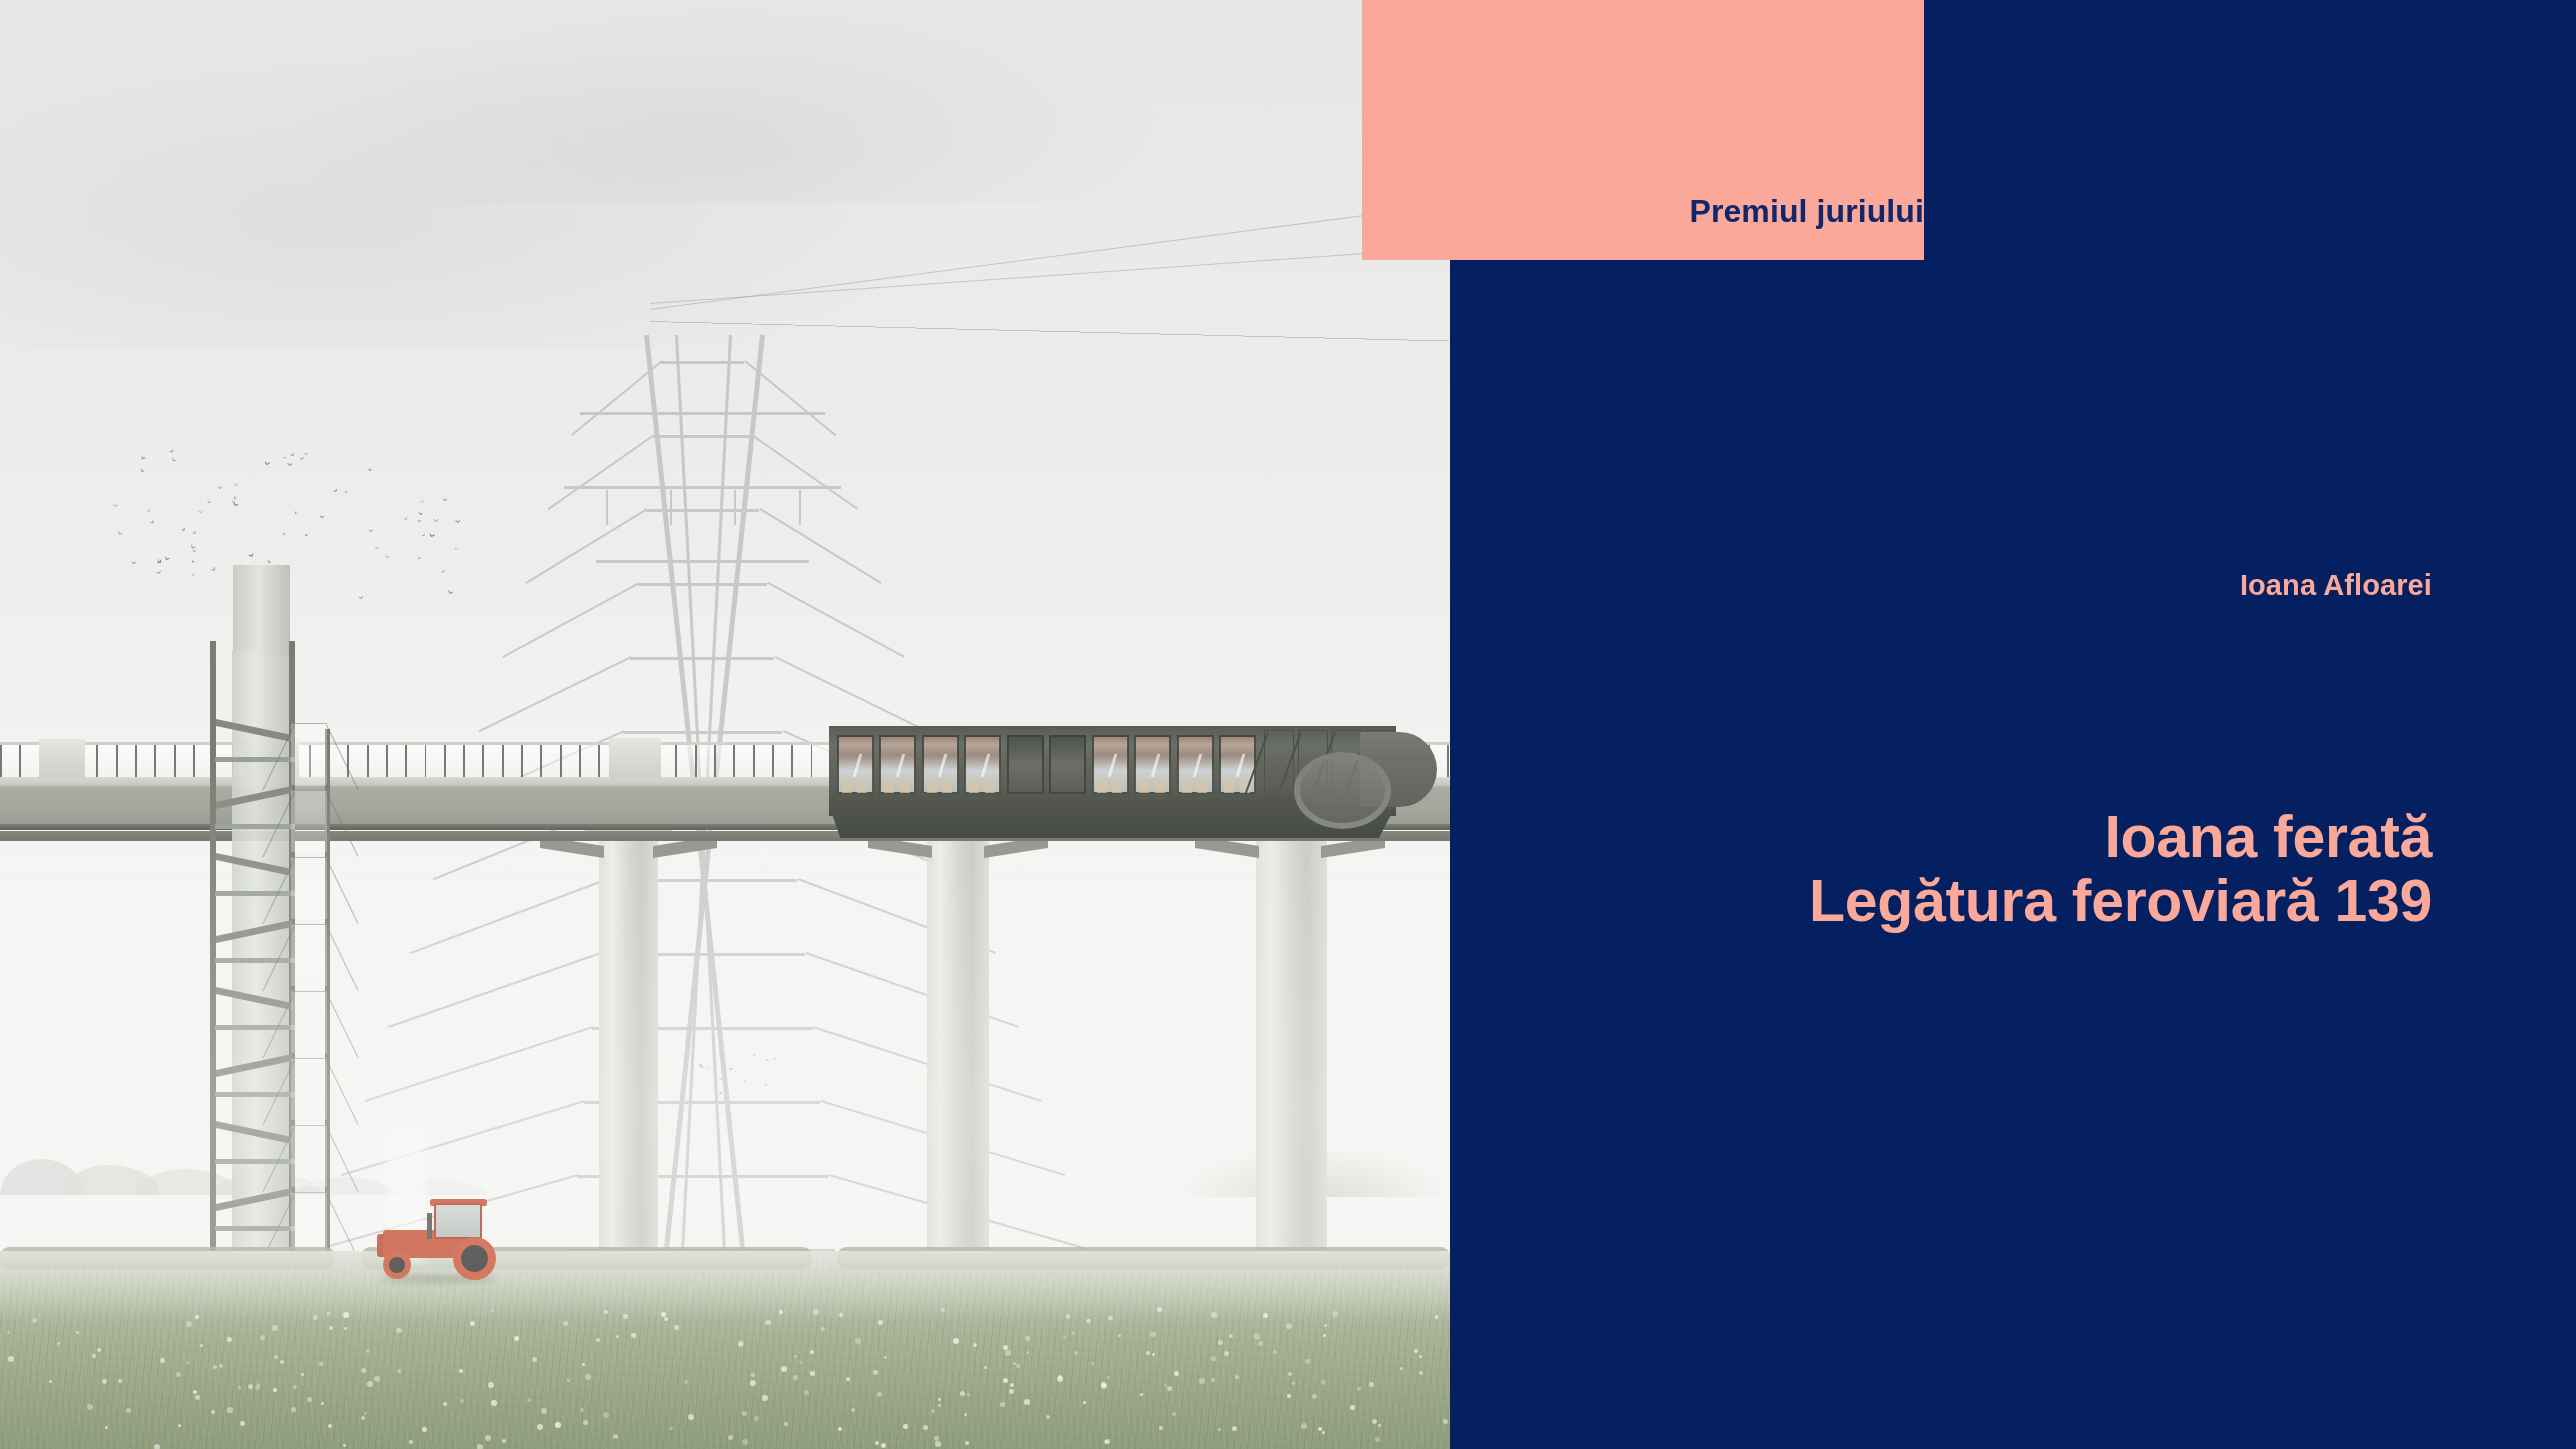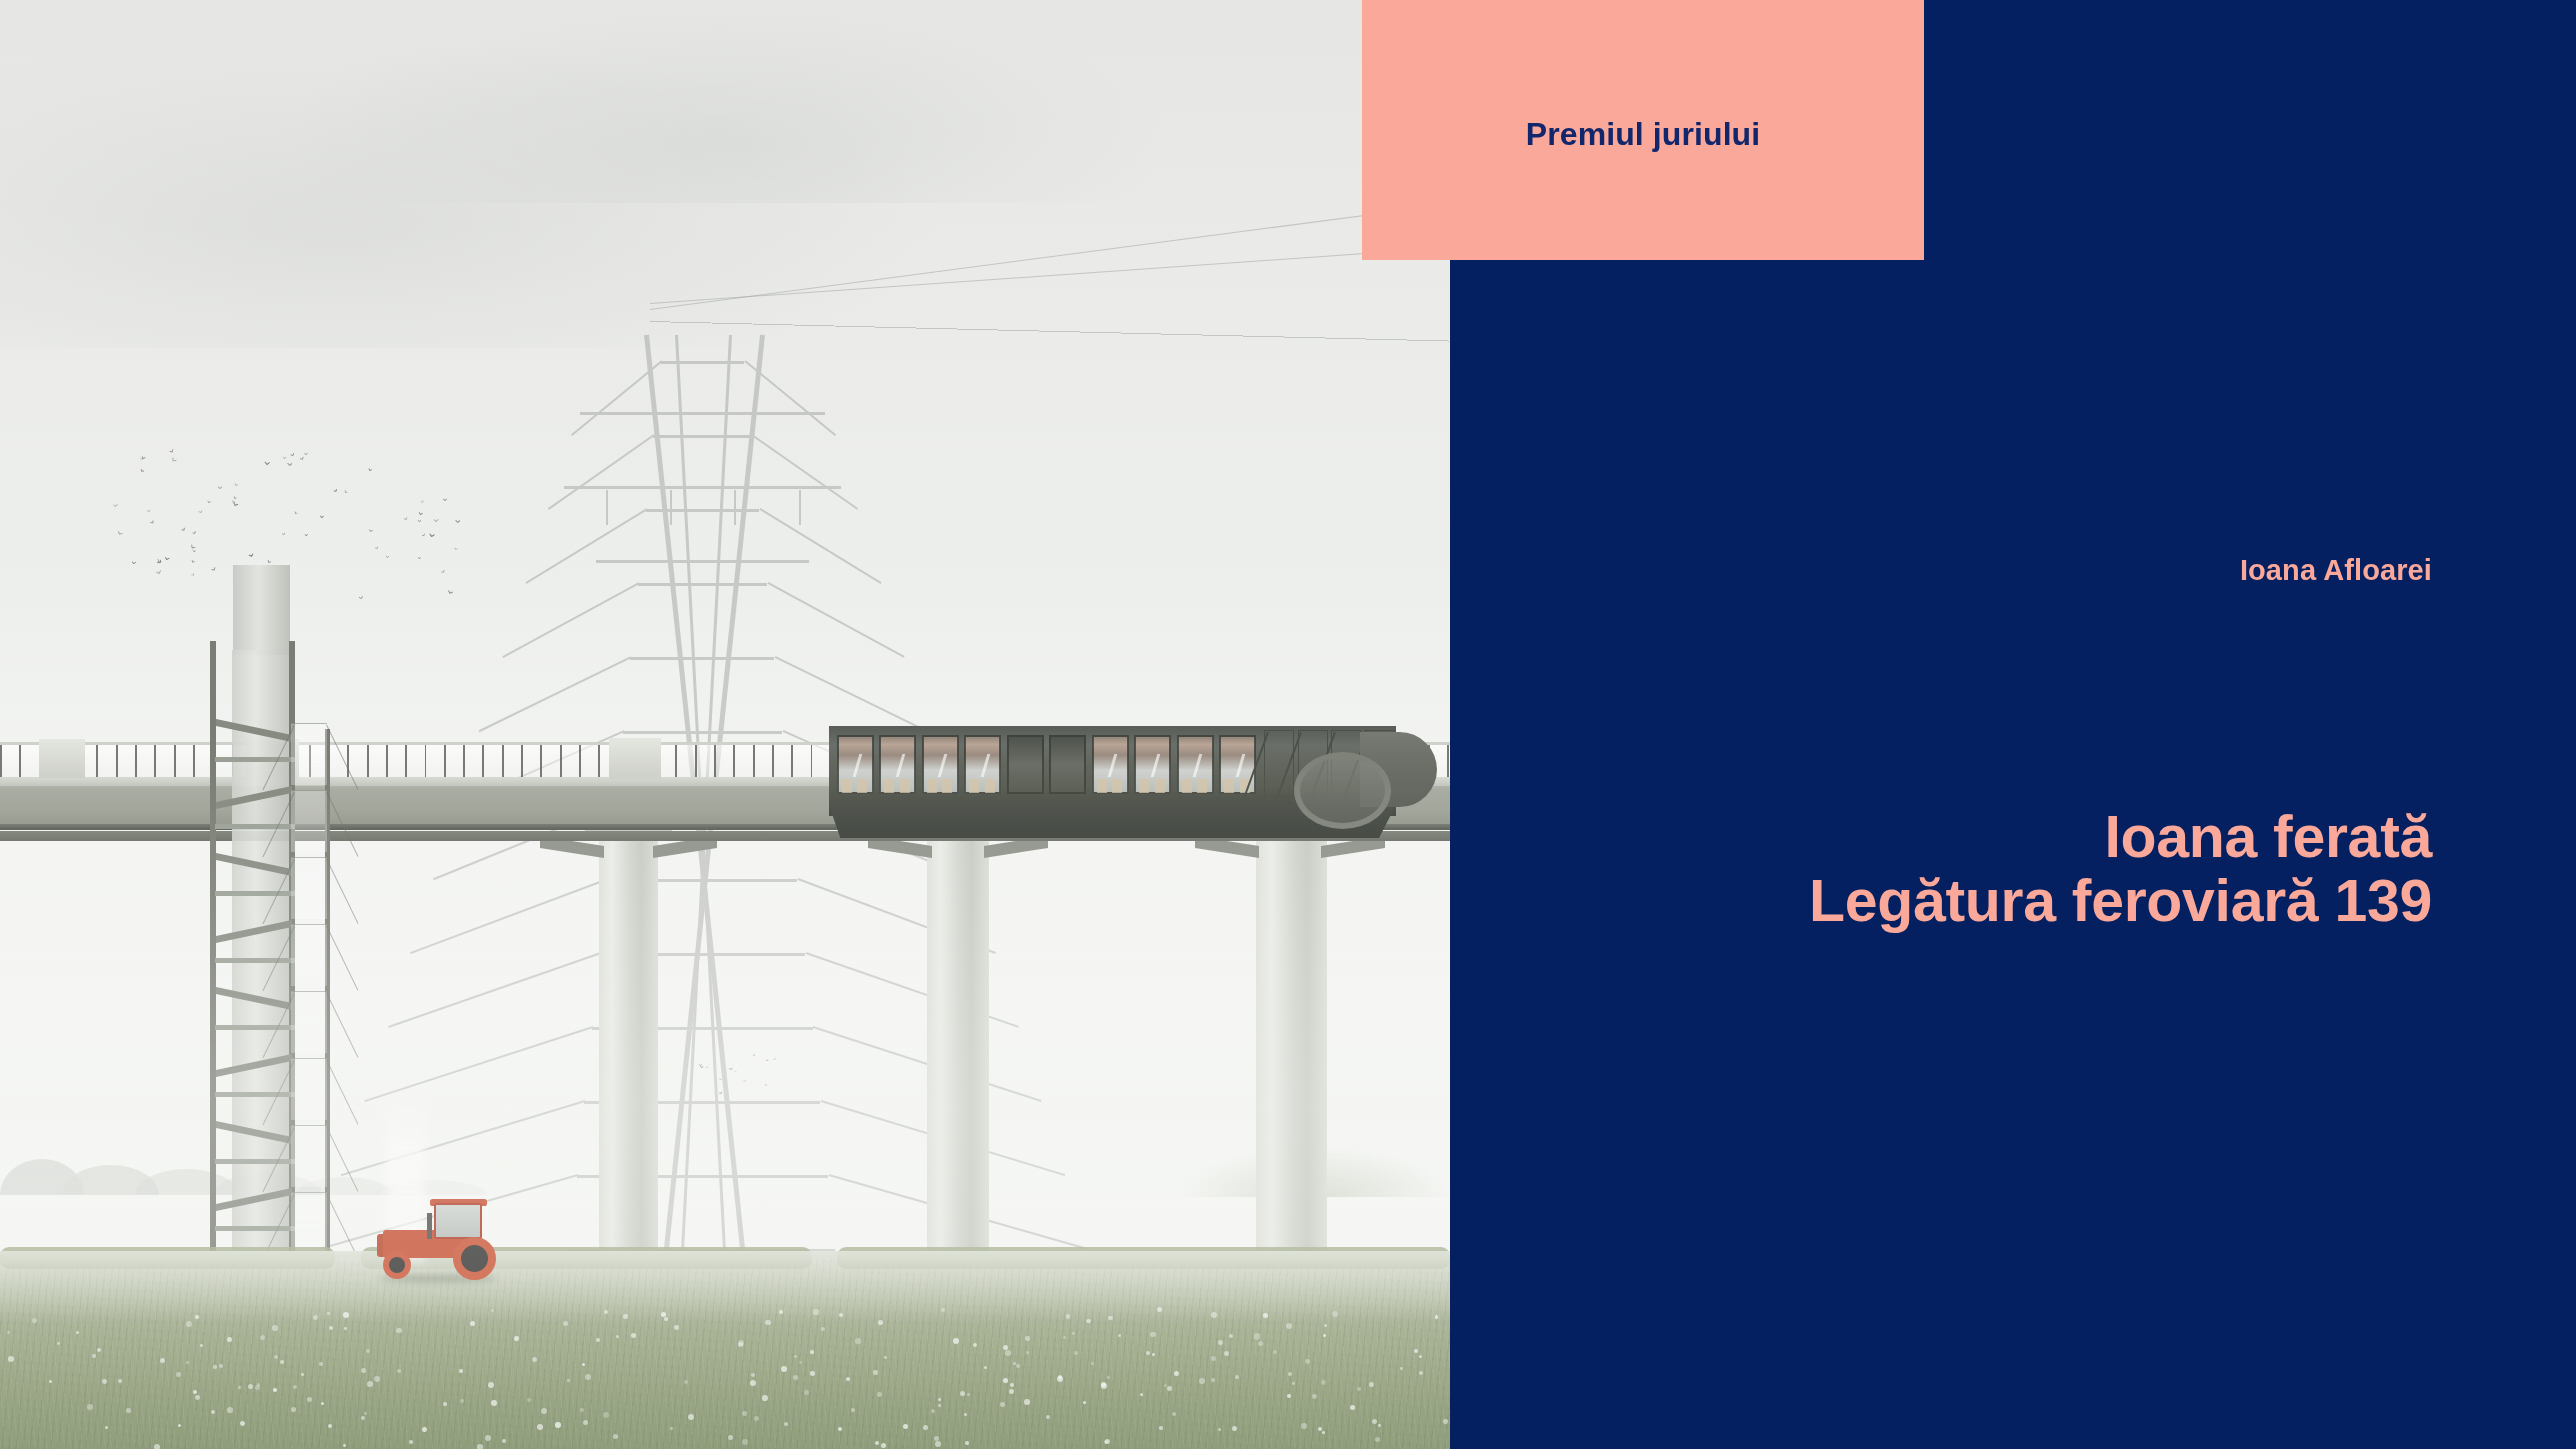--- a/index.html
+++ b/index.html
@@ -195,29 +195,29 @@
   }
 
   
   .panel{
     position:absolute;left:1450px;top:0;width:1126px;height:1449px;
     background:#052060;
   }
   .badge{
     position:absolute;left:1362px;top:0;width:562px;height:260px;
     background:#faa89a;
-    display:flex;align-items:flex-end;justify-content:center;
-    padding-bottom:107px;
+    display:flex;align-items:flex-end;justify-content:flex-end;
+    padding-bottom:30px;
   }
   .badge-label{
     color:#11266b;font-size:32px;font-weight:bold;letter-spacing:0.1px;
     white-space:nowrap;
   }
   .author{
-    position:absolute;right:144px;top:554px;
+    position:absolute;right:144px;top:569px;
     color:#faa89a;font-size:29px;font-weight:bold;letter-spacing:0.1px;
     text-align:right;white-space:nowrap;
   }
   .title{
     position:absolute;right:144px;top:806px;width:966px;
     text-align:right;color:#faa89a;font-weight:bold;
     font-size:59px;line-height:1.08;letter-spacing:-0.3px;
   }
   .title .tl{display:block;white-space:nowrap;}
 </style>

